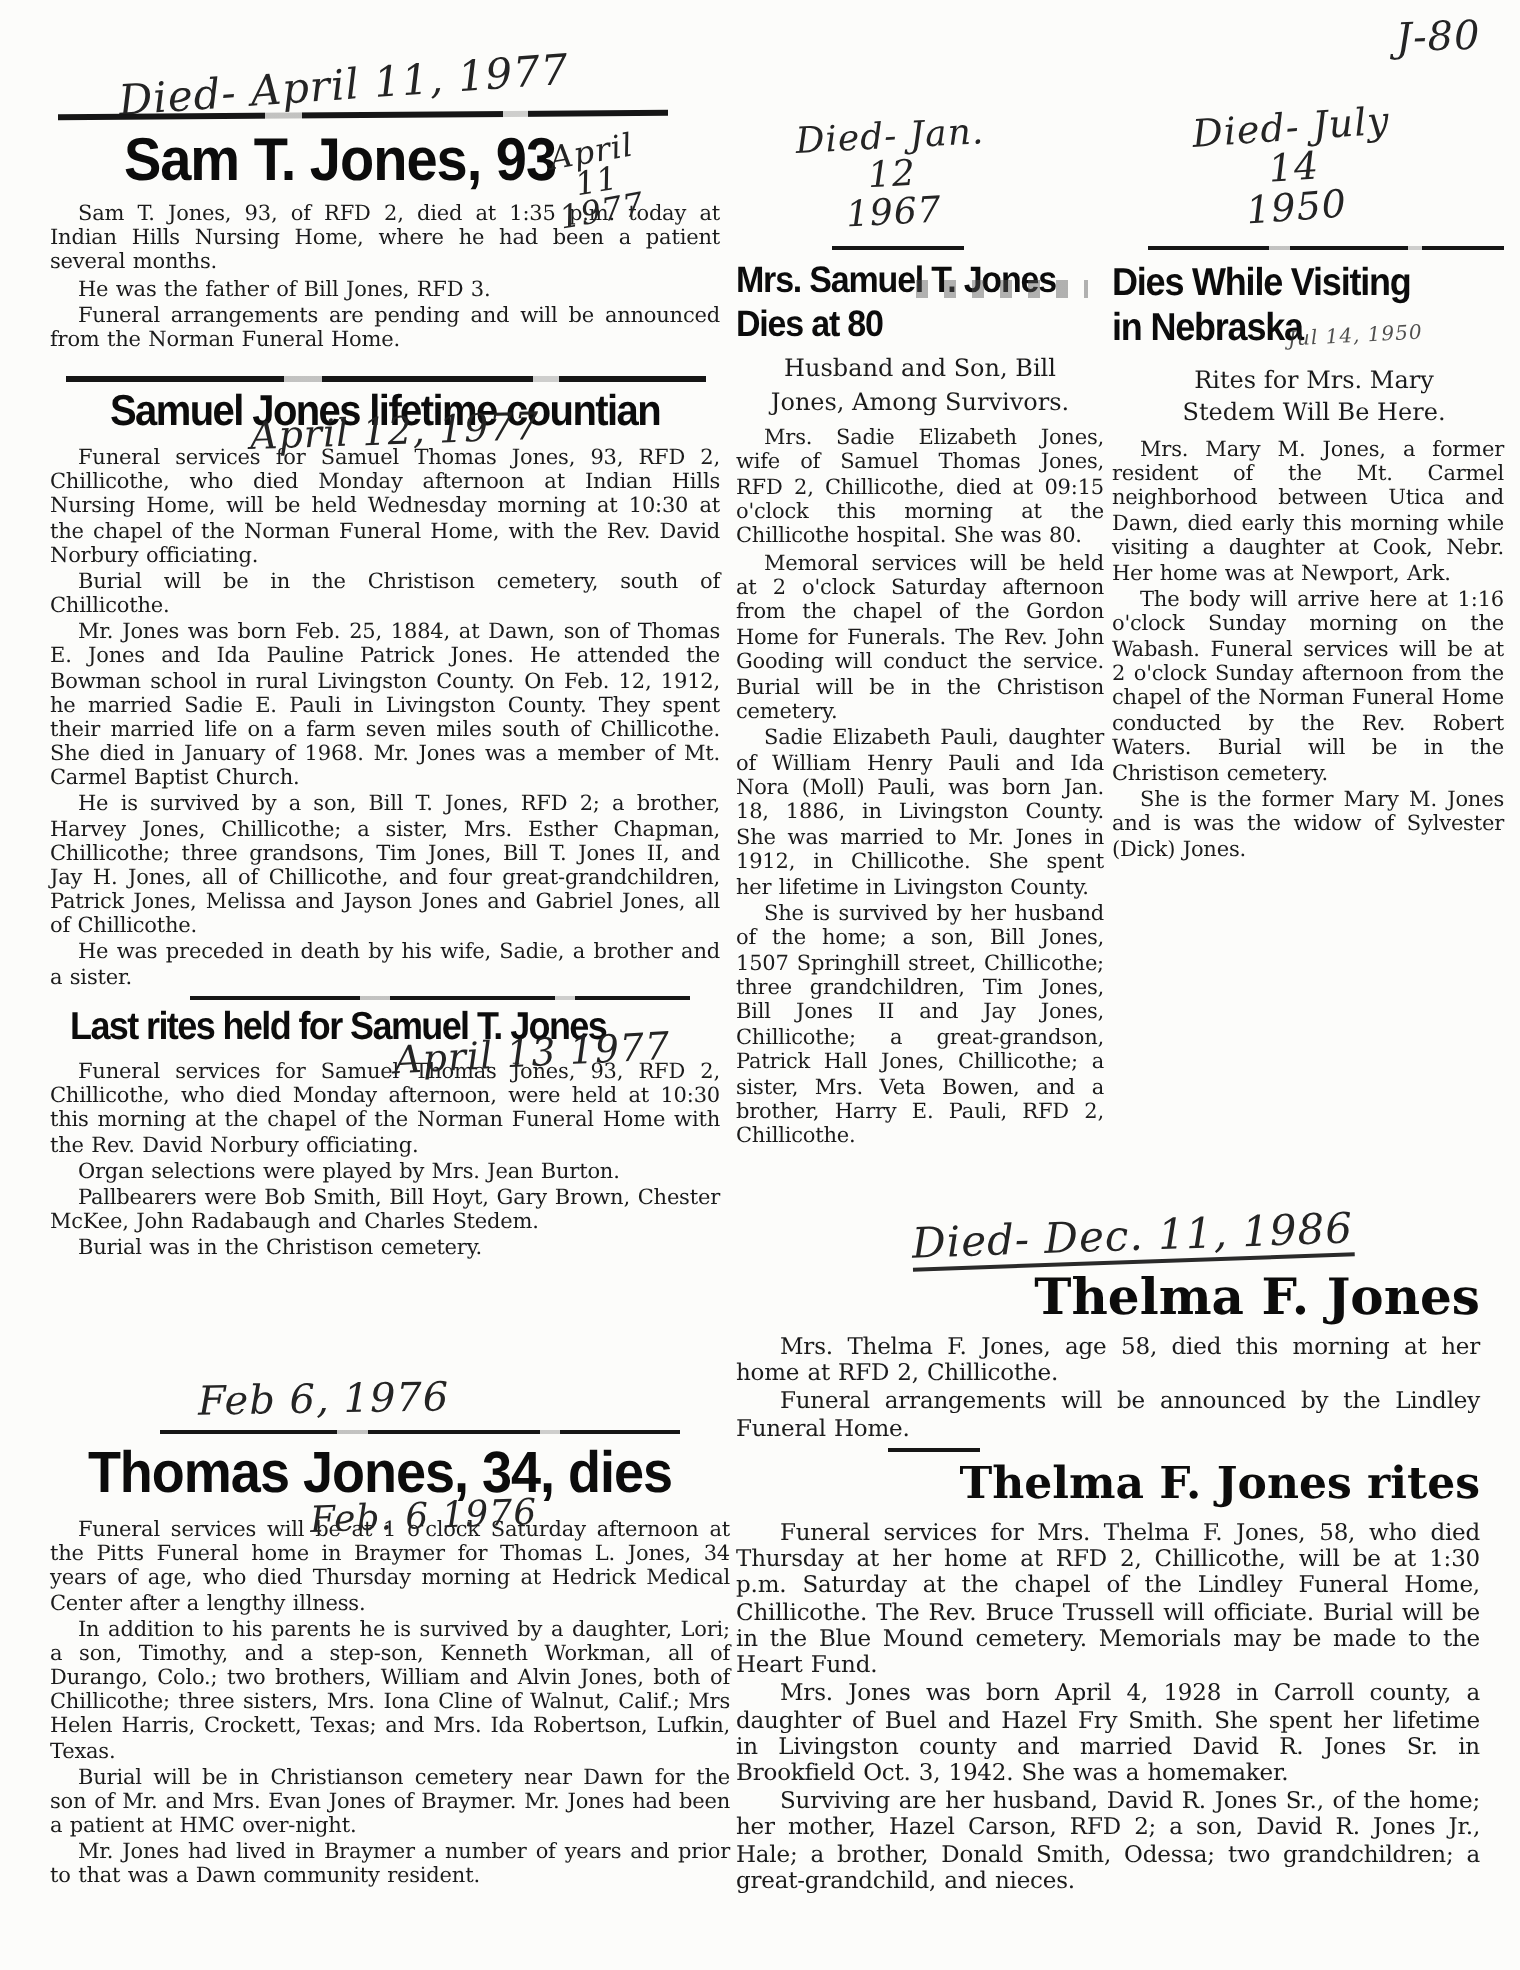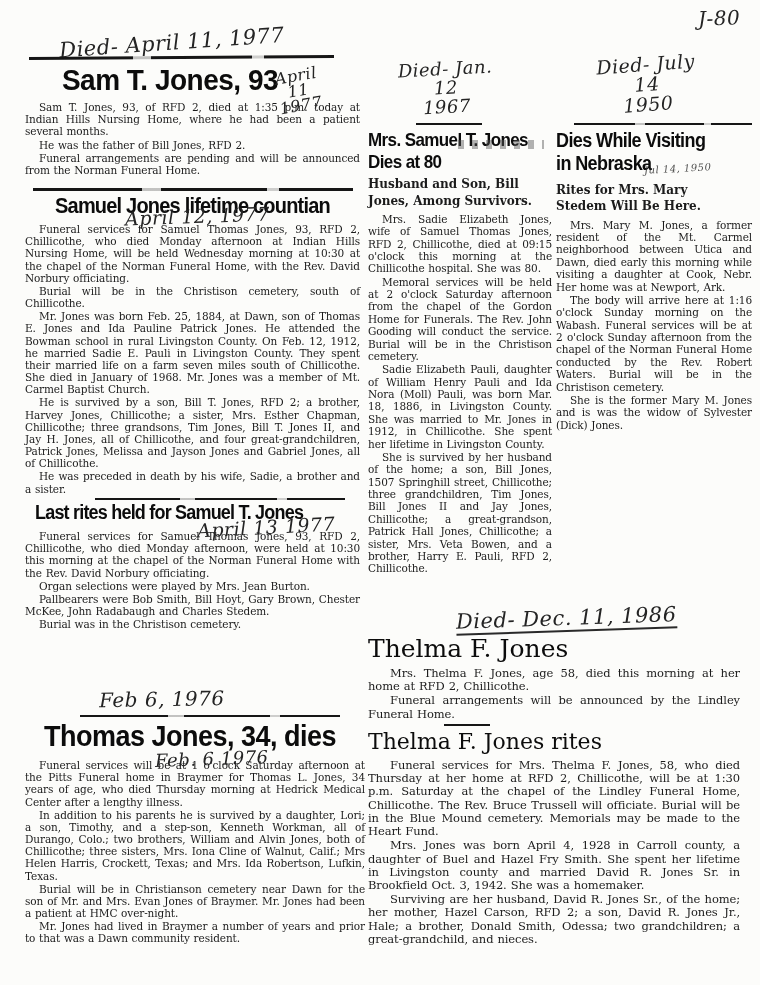--- a/index.html
+++ b/index.html
@@ -25,29 +25,30 @@
     font-family:"Liberation Sans", sans-serif;
     font-weight:bold;
     color:#0c0c0c;
     margin:0;
     letter-spacing:-0.5px;
     transform:scaleY(1.08);
     transform-origin:top left;
   }
   .headline-serif{
     font-family:"DejaVu Serif", serif;
-    font-weight:normal;
+    font-weight:bold;
     color:#0c0c0c;
     margin:0;
-    text-align:left;
+    text-align:right;
   }
   .subhead{
-    font-weight:bold;
+    font-weight:normal;
     font-size:12px;
     line-height:1.35;
+    text-align:center;
     white-space:pre-line;
     margin:6px 0 4px 0;
   }
   .hw{
     font-family:"DejaVu Serif", serif;
     font-style:italic;
     color:#242424;
     letter-spacing:0.5px;
     white-space:pre-line;
   }
@@ -70,21 +71,21 @@
 
 <div class="clipping" style="left:25px;top:28px;width:335px;">
   <div class="hw" style="font-size:21px;margin-left:34px;transform:rotate(-4deg);">Died- April 11, 1977</div>
   <div class="rule broken" style="width:305px;margin:4px 0 4px 4px;transform:rotate(-0.4deg);"></div>
   <h1 class="headline-sans" style="font-size:28px;text-align:center;width:290px;">Sam T. Jones, 93</h1>
   <div class="hw overlay" style="left:252px;top:40px;font-size:16px;line-height:0.95;transform:rotate(-10deg);text-align:center;">April
 11
 1977</div>
   <div class="body-text" style="margin-top:6px;">
     <p>Sam T. Jones, 93, of RFD 2, died at 1:35 p.m. today at Indian Hills Nursing Home, where he had been a patient several months.</p>
-    <p>He was the father of Bill Jones, RFD 2.</p>
+    <p>He was the father of Bill Jones, RFD 3.</p>
     <p>Funeral arrangements are pending and will be announced from the Norman Funeral Home.</p>
   </div>
 </div>
 
 <div class="clipping" style="left:25px;top:188px;width:335px;">
   <div class="rule broken" style="width:320px;margin:0 0 3px 8px;"></div>
   <h2 class="headline-sans" style="font-size:20px;text-align:center;width:335px;letter-spacing:-0.8px;">Samuel Jones lifetime countian</h2>
   <div class="hw overlay" style="left:100px;top:17px;font-size:19px;transform:rotate(-2deg);">April 12, 1977</div>
   <div class="body-text" style="margin-top:6px;">
     <p>Funeral services for Samuel Thomas Jones, 93, RFD 2, Chillicothe, who died Monday afternoon at Indian Hills Nursing Home, will be held Wednesday morning at 10:30 at the chapel of the Norman Funeral Home, with the Rev. David Norbury officiating.</p>
@@ -125,21 +126,21 @@
 1967</div>
   <div class="rule thin" style="width:66px;margin:6px 0 5px 48px;"></div>
   <h2 class="headline-sans pre" style="font-size:17px;line-height:1.2;letter-spacing:-0.6px;">Mrs. Samuel T. Jones
 Dies at 80</h2>
   <span class="smudge" style="position:absolute;top:80px;left:82px;"></span>
   <div class="subhead">Husband and Son, Bill
 Jones, Among Survivors.</div>
   <div class="body-text mid">
     <p>Mrs. Sadie Elizabeth Jones, wife of Samuel Thomas Jones, RFD 2, Chillicothe, died at 09:15 o'clock this morning at the Chillicothe hospital. She was 80.</p>
     <p>Memoral services will be held at 2 o'clock Saturday afternoon from the chapel of the Gordon Home for Funerals. The Rev. John Gooding will conduct the service. Burial will be in the Christison cemetery.</p>
-    <p>Sadie Elizabeth Pauli, daughter of William Henry Pauli and Ida Nora (Moll) Pauli, was born Mar. 18, 1886, in Livingston County. She was married to Mr. Jones in 1912, in Chillicothe. She spent her lifetime in Livingston County.</p>
+    <p>Sadie Elizabeth Pauli, daughter of William Henry Pauli and Ida Nora (Moll) Pauli, was born Jan. 18, 1886, in Livingston County. She was married to Mr. Jones in 1912, in Chillicothe. She spent her lifetime in Livingston County.</p>
     <p>She is survived by her husband of the home; a son, Bill Jones, 1507 Springhill street, Chillicothe; three grandchildren, Tim Jones, Bill Jones II and Jay Jones, Chillicothe; a great-grandson, Patrick Hall Jones, Chillicothe; a sister, Mrs. Veta Bowen, and a brother, Harry E. Pauli, RFD 2, Chillicothe.</p>
   </div>
 </div>
 
 <div class="clipping" style="left:368px;top:606px;width:372px;">
   <div class="hw" style="font-size:21px;margin-left:88px;transform:rotate(-2deg);border-bottom:2px solid #2a2a2a;display:inline-block;">Died- Dec. 11, 1986</div>
   <h1 class="headline-serif" style="font-size:25px;margin-top:2px;">Thelma F. Jones</h1>
   <div class="body-text wide" style="margin-top:4px;">
     <p>Mrs. Thelma F. Jones, age 58, died this morning at her home at RFD 2, Chillicothe.</p>
     <p>Funeral arrangements will be announced by the Lindley Funeral Home.</p>

